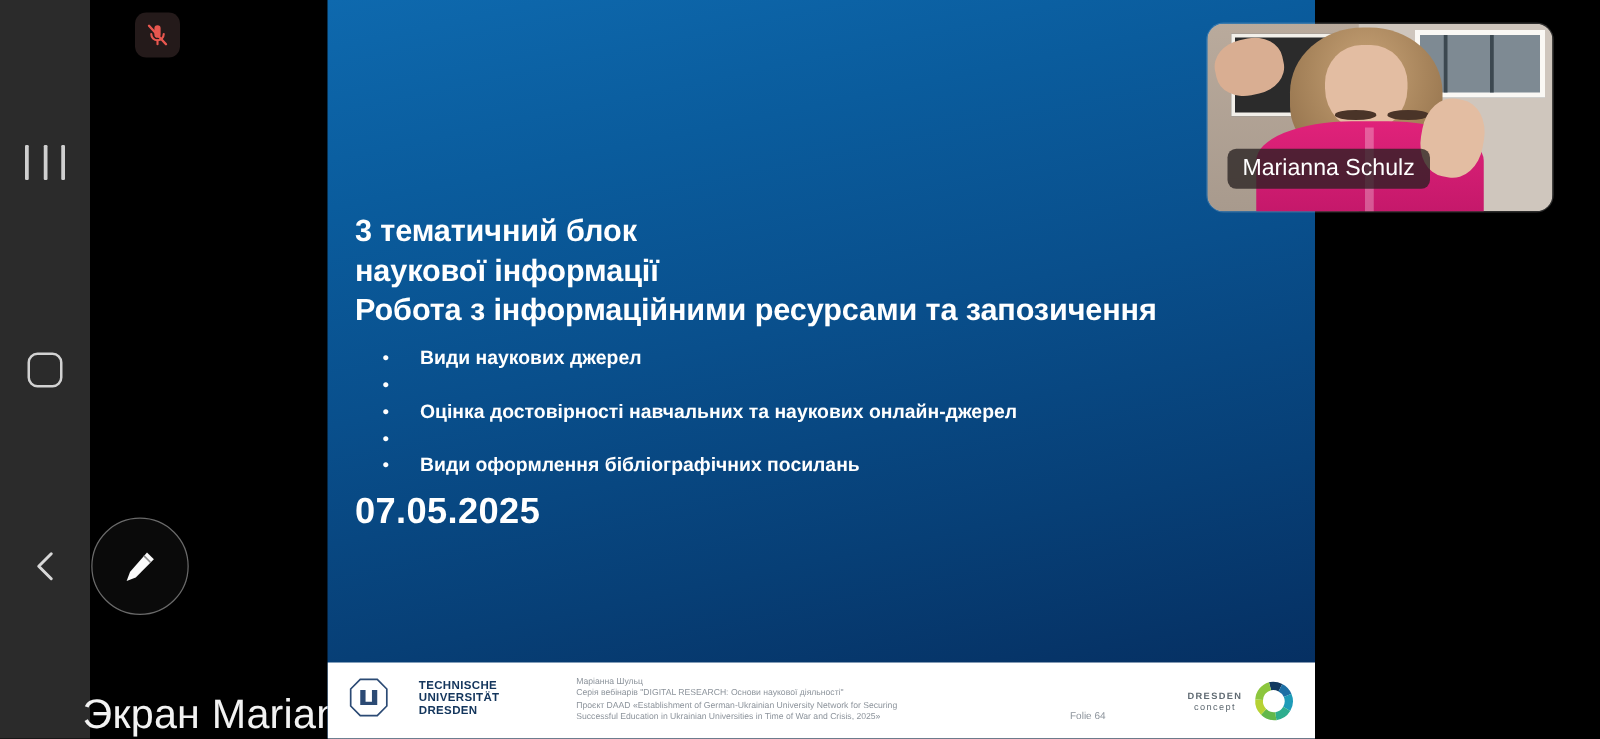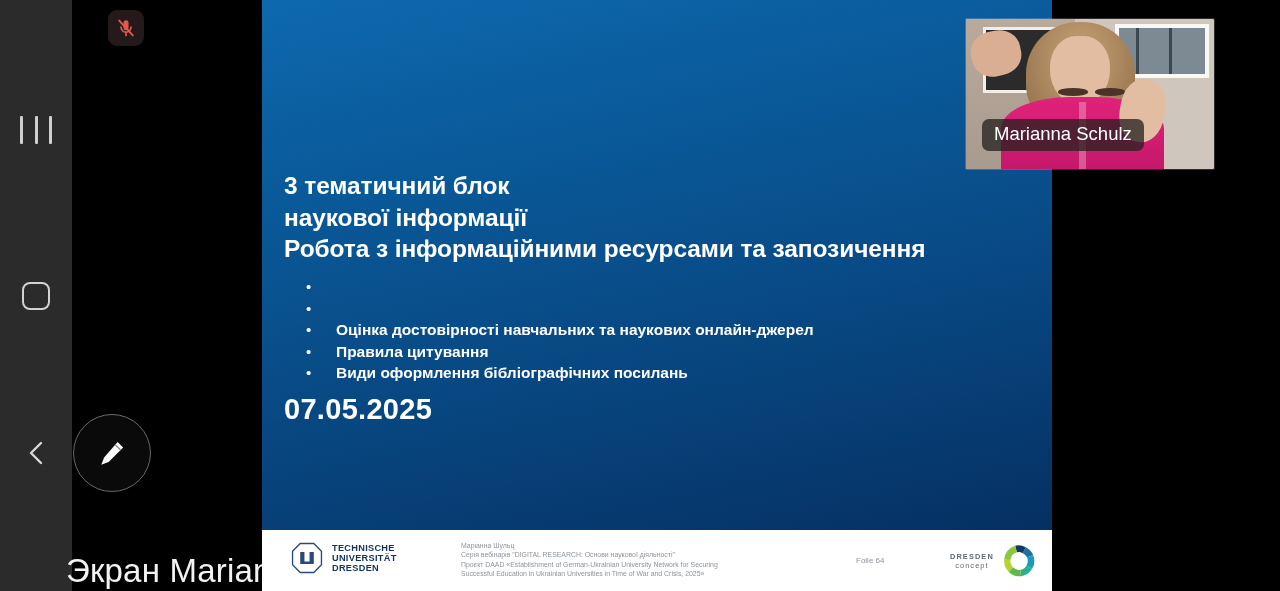--- a/index.html
+++ b/index.html
@@ -75,42 +75,42 @@
   .slide-date {
     position:absolute; left:22px; top:393px;
     color:#fff; font-weight:bold; font-size:29px; letter-spacing:.3px;
   }
 
   
   .slide-footer {
     position:absolute; left:0; bottom:0; width:790px; height:61px;
     background:#fff; display:flex; align-items:center;
   }
-  .tud-logo { position:absolute; left:28px; top:11px; display:flex; align-items:center; gap:8px;justify-content:space-between; }
+  .tud-logo { position:absolute; left:16px; top:11px; display:flex; align-items:center; gap:23px;justify-content:space-between; }
   .tud-mark { width:34px; height:34px; }
   .tud-words {
     color:#13355c; font-weight:bold; font-size:9.2px; line-height:10.2px;
     letter-spacing:.3px;
   }
   .foot-text {
     position:absolute; left:199px; top:11px; width:365px;
     color:#8d949c; font-size:6.9px; line-height:9.4px;
   }
   .foot-slide-no {
-    position:absolute; left:594px; top:26px;
+    position:absolute; left:594px; top:38px;
     color:#8d949c; font-size:8px;
   }
   .dc-logo { position:absolute; left:688px; top:14px; display:flex; align-items:center; gap:8px; }
   .dc-words { color:#5f6a72; font-size:7.4px; line-height:9px; letter-spacing:1.1px; text-align:center; }
   .dc-words .b { font-weight:bold; }
 
   
   .pip {
-    position:absolute; left:966px; top:19px; width:248px; height:150px;
-    border-radius:1px; overflow:hidden; z-index:6;
+    position:absolute; left:966px; top:19px; width:276px; height:150px;
+    border-radius:13px; overflow:hidden; z-index:6;
     box-shadow:0 0 0 1px rgba(255,255,255,.18);
   }
   .pip-bg { position:absolute; inset:0; background:#cfc6bd; }
   .pip-wallL {
     position:absolute; left:0; top:0; width:44%; height:100%;
     background:linear-gradient(180deg,#b9aa9c,#a89a8d);
   }
   .pip-frameL {
     position:absolute; left:7%; top:5%; width:30%; height:44%;
     background:#2b2b2b; border:3px solid #f2efe9;
@@ -207,31 +207,31 @@
 
       <div class="slide-title">
         <div>3 тематичний блок</div>
         <div>наукової інформації</div>
         <div>Робота з інформаційними ресурсами та запозичення</div>
       </div>
 
       <div class="slide-bullets">
         <div class="blt">
           <span class="dot">•</span>
+          <span class="txt">Види наукових джерел</span>
         </div>
         <div class="blt">
           <span class="dot">•</span>
         </div>
         <div class="blt">
           <span class="dot">•</span>
           <span class="txt">Оцінка достовірності навчальних та наукових онлайн-джерел</span>
         </div>
         <div class="blt">
           <span class="dot">•</span>
-          <span class="txt">Правила цитування</span>
         </div>
         <div class="blt">
           <span class="dot">•</span>
           <span class="txt">Види оформлення бібліографічних посилань</span>
         </div>
       </div>
 
       <div class="slide-date">07.05.2025</div>
     </div>
 

